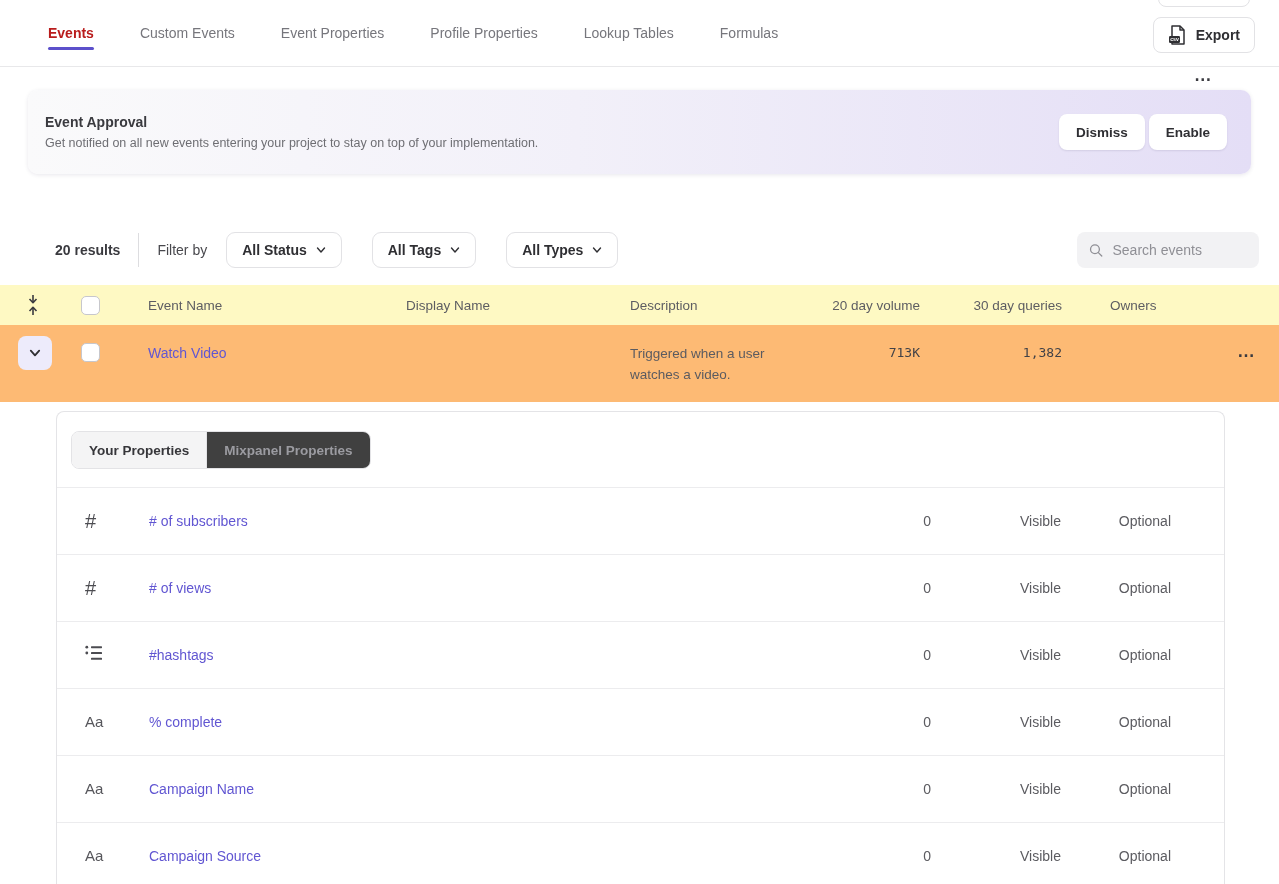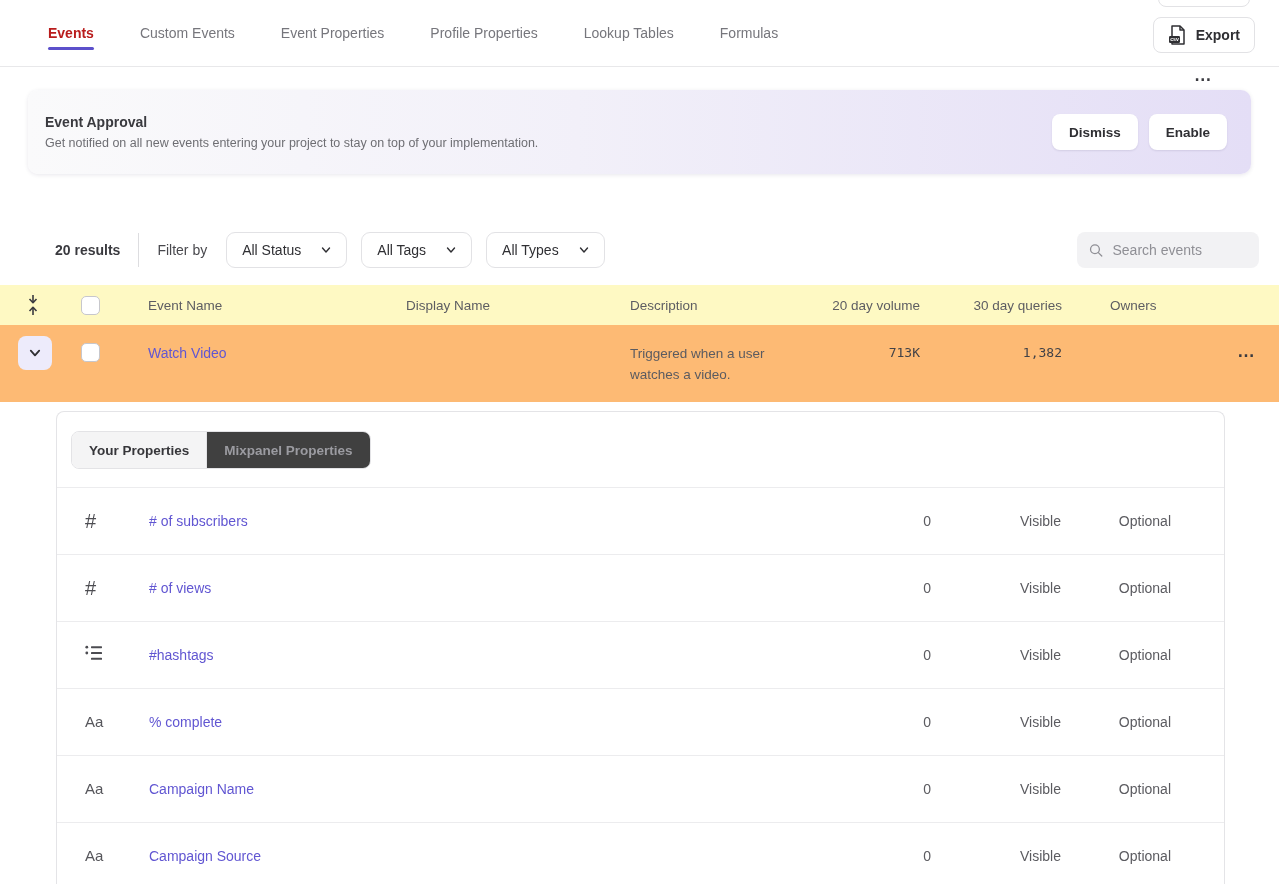--- a/index.html
+++ b/index.html
@@ -23,33 +23,33 @@
     cursor: pointer; font-weight: 700; }
   .chev { width: 10px; height: 10px; }
 
   
   .banner { margin: 23px 28px 0 28px; height: 84px; border-radius: 10px;
     background: linear-gradient(90deg, #fafafb 0%, #f2f0f9 45%, #e4def6 100%);
     box-shadow: 0 1px 4px rgba(30,20,70,0.10); display: flex; align-items: center;
     justify-content: space-between; padding: 0 24px 0 17px; }
   .banner-title { font-size: 14px; font-weight: 700; color: #3a3a3f; margin-bottom: 6px; }
   .banner-desc { font-size: 12.5px; color: #6e6e73; }
-  .banner-actions { display: flex; gap: 11px; }
+  .banner-actions { display: flex; gap: 4px; }
   .btn-white { height: 36px; padding: 0 17px; background: #fff; border: none; border-radius: 8px;
     font-family: "Liberation Sans", sans-serif; font-size: 13.5px; font-weight: 700;
     color: #2f2f33; box-shadow: 0 1px 2px rgba(30,20,70,0.10); cursor: pointer; }
 
   
   .filter-row { margin-top: 58px; display: flex; align-items: center; padding: 0 20px 0 55px; }
   .results-count { font-size: 14px; font-weight: 700; color: #3a3a3f; }
   .vdivider { width: 1px; height: 34px; background: #dddde0; margin: 0 18px; }
   .filter-by { font-size: 14px; font-weight: 500; color: #48484d; margin-right: 19px; }
-  .dropdown { display: flex; align-items: center; gap: 20px; height: 36px; padding: 0 15px;
+  .dropdown { display: flex; align-items: center; gap: 9px; height: 36px; padding: 0 15px;
     border: 1px solid #e2e2e5; border-radius: 9px; background: #fff; font-size: 14px;
-    font-weight: 400; color: #2f2f33; margin-right: 14px; cursor: pointer; }
+    font-weight: 700; color: #2f2f33; margin-right: 30px; cursor: pointer; }
   .search-box { margin-left: auto; width: 182px; height: 36px; background: #f2f2f4;
     border-radius: 8px; display: flex; align-items: center; padding: 0 12px; gap: 9px; }
   .search-box input { border: none; outline: none; background: transparent; width: 100%;
     font-family: "Liberation Sans", sans-serif; font-size: 14px; color: #0c4a6e; }
   .search-box input::placeholder { color: #8f8f95; }
 
   
   .tbl-grid { display: grid;
     grid-template-columns: 66px 58px 258px 224px 190px 124px 142px 1fr 64px; }
   .tbl-header { margin-top: 17px; background: #fef9c3; height: 40px; align-items: center;

